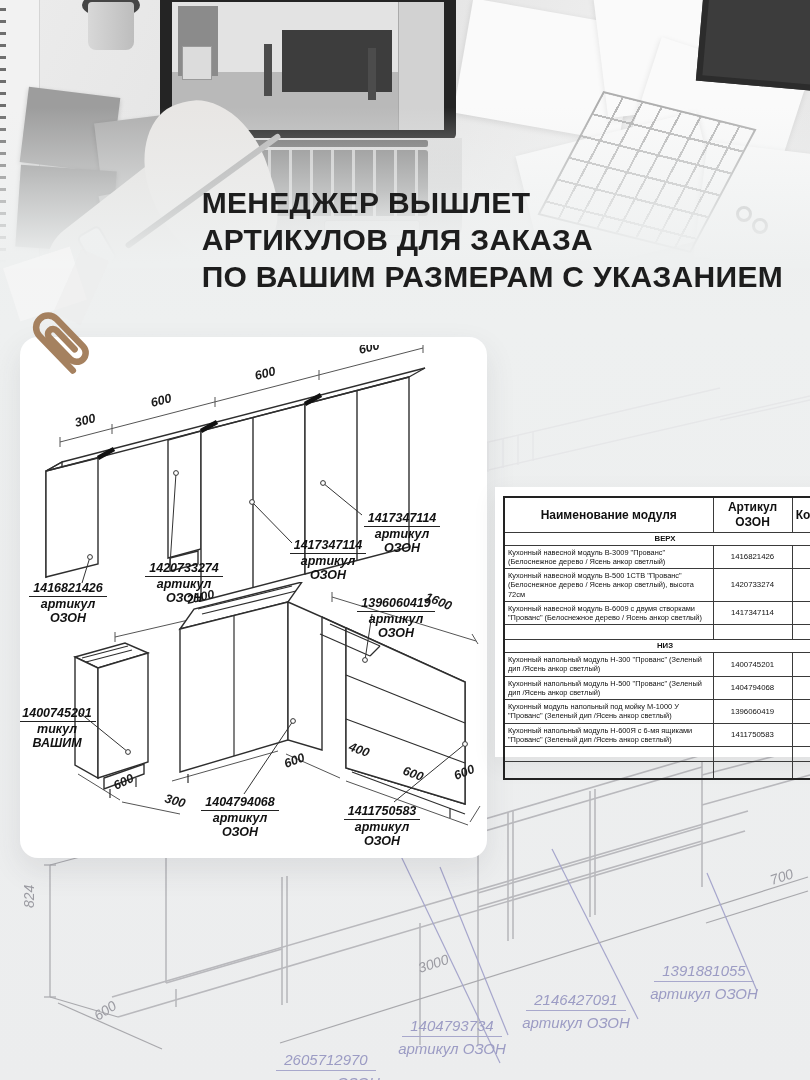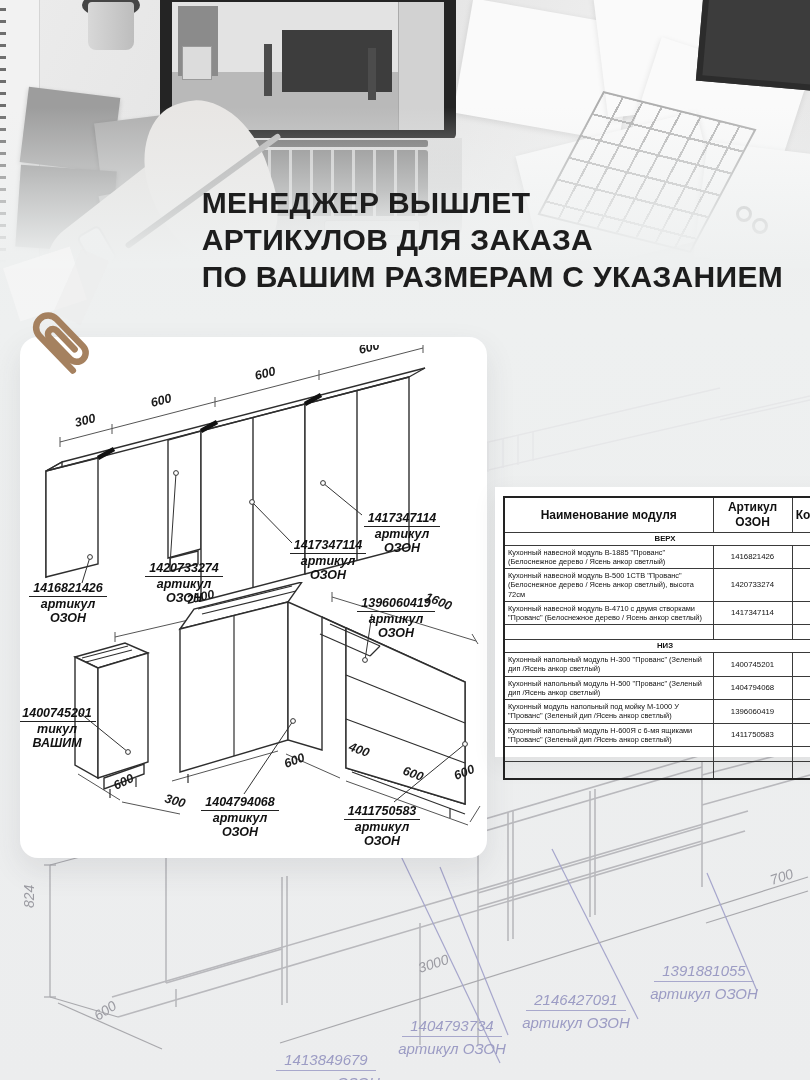--- a/index.html
+++ b/index.html
@@ -187,21 +187,21 @@
       <path d="M638 274 L552 104"></path>
         <path d="M757 246 L707 128"></path>
     </g>
     <text class="dim-gray" x="34" y="163" transform="rotate(-90 34 163)">824</text>
     <text class="dim-gray" x="98" y="276" transform="rotate(-33 98 276)">600</text>
     <text class="dim-gray" x="420" y="228" transform="rotate(-18 420 228)">3000</text>
     <text class="dim-gray" x="772" y="140" transform="rotate(-18 772 140)">700</text>
   </svg>
 
   <div class="bd-label" style="left:262px;top:1051px;width:128px;">
-    <span class="num">1413849679</span>
+    <span class="num">2605712970</span>
     <div style="margin-top:3px;">артикул ОЗОН</div>
   </div>
   <div class="bd-label" style="left:388px;top:1017px;width:128px;">
     <span class="num">1404793734</span>
     <div style="margin-top:3px;">артикул ОЗОН</div>
   </div>
   <div class="bd-label" style="left:512px;top:991px;width:128px;">
     <span class="num">2146427091</span>
     <div style="margin-top:3px;">артикул ОЗОН</div>
   </div>
@@ -377,31 +377,31 @@
       <tbody>
           <tr>
         <th>Наименование модуля</th>
         <th>Артикул ОЗОН</th>
         <th>Кол-</th>
       </tr>
       <tr>
         <td class="section" colspan="3">ВЕРХ</td>
       </tr>
       <tr>
-        <td>Кухонный навесной модуль В-1885 "Прованс" (Белоснежное дерево / Ясень анкор светлый)</td>
+        <td>Кухонный навесной модуль В-3009 "Прованс" (Белоснежное дерево / Ясень анкор светлый)</td>
         <td class="art-c">1416821426</td>
         <td></td>
       </tr>
       <tr>
         <td>Кухонный навесной модуль В-500 1СТВ "Прованс" (Белоснежное дерево / Ясень анкор светлый), высота 72см</td>
         <td class="art-c">1420733274</td>
         <td></td>
       </tr>
       <tr>
-        <td>Кухонный навесной модуль В-4710 с двумя створками "Прованс" (Белоснежное дерево / Ясень анкор светлый)</td>
+        <td>Кухонный навесной модуль В-6009 с двумя створками "Прованс" (Белоснежное дерево / Ясень анкор светлый)</td>
         <td class="art-c">1417347114</td>
         <td></td>
       </tr>
       <tr>
         <td class="empty"></td>
             <td class="empty"></td>
             <td class="empty"></td>
       </tr>
       <tr>
         <td class="section" colspan="3">НИЗ</td>

